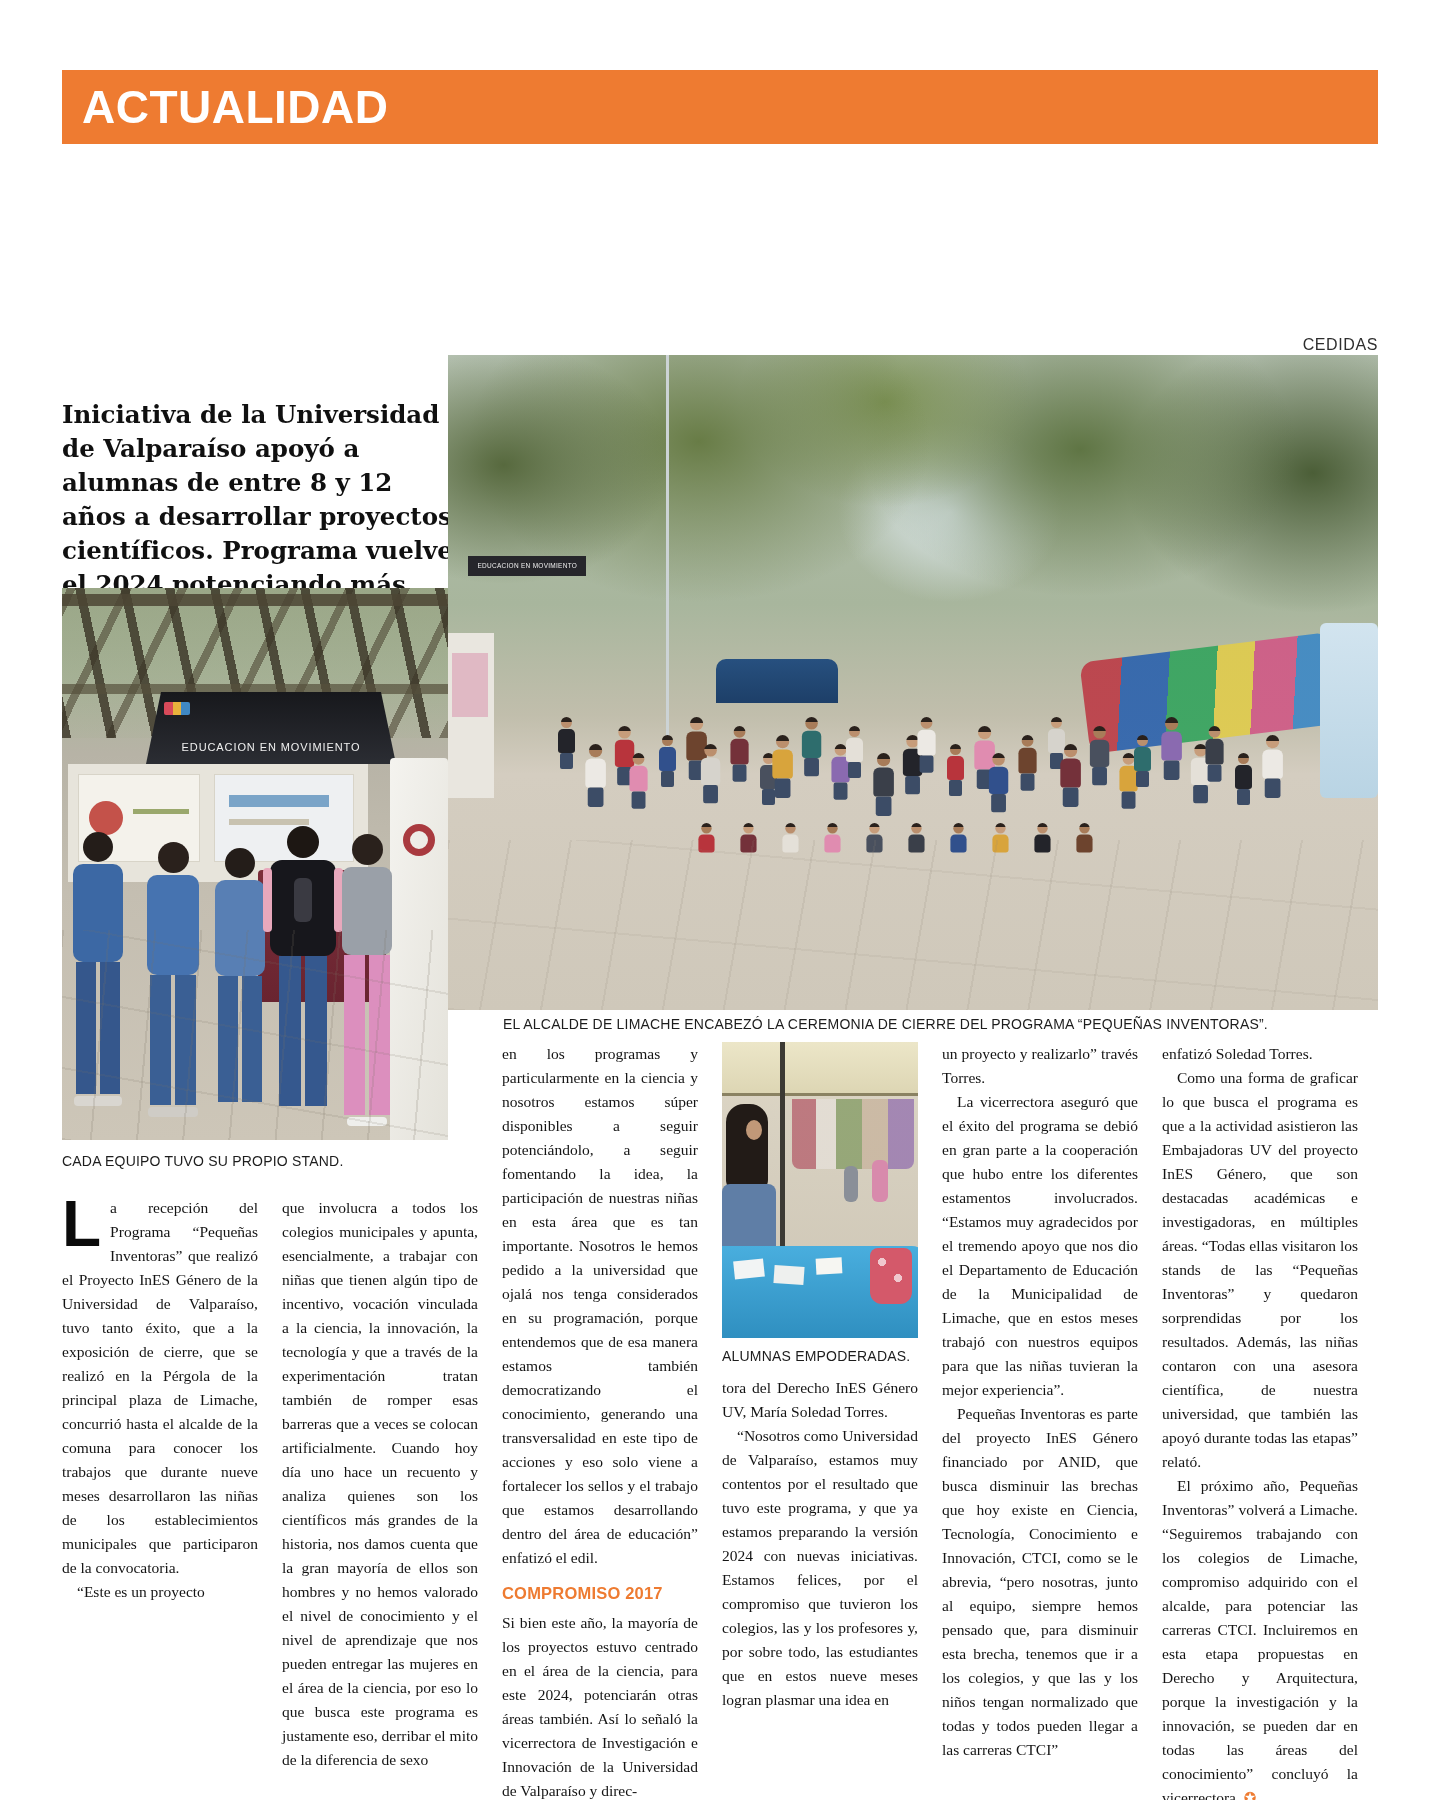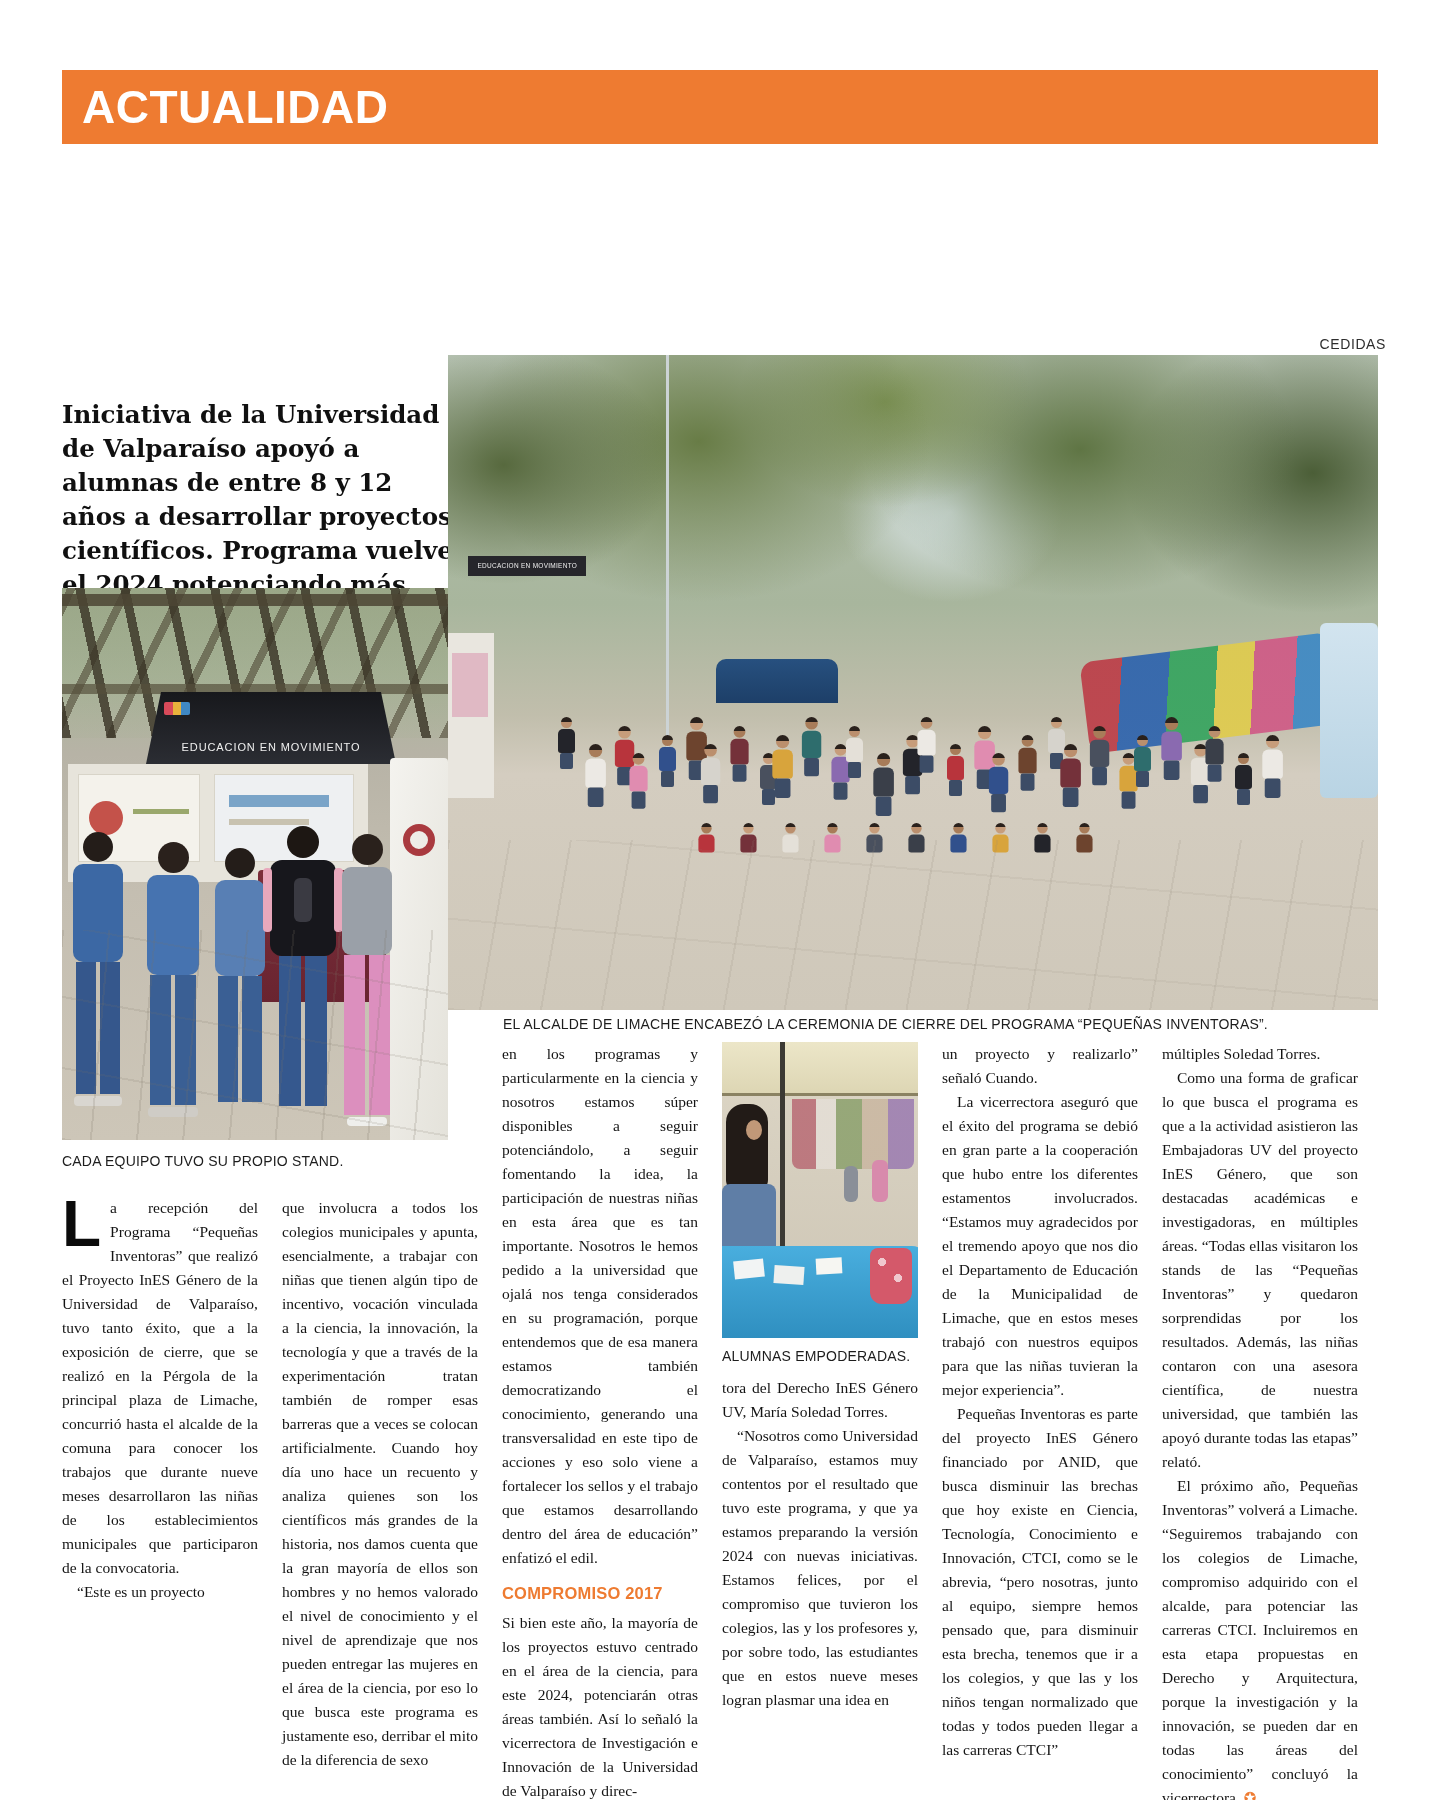--- a/index.html
+++ b/index.html
@@ -7,21 +7,21 @@
   .page { position:relative; width:1440px; height:1800px; background:#fff; overflow:hidden;
           font-family:"Liberation Sans", sans-serif; color:#111; }
 
   .banner { position:absolute; left:62px; top:70px; width:1316px; height:74px;
             background:#ee7b31; display:flex; align-items:center; }
   .banner-label { color:#fff; font-weight:bold; font-size:46px; padding-left:20px; letter-spacing:.5px; }
 
   .headline { position:absolute; left:60px; top:158px; width:1330px; margin:0;
               font-size:77px; line-height:82px; font-weight:bold; color:#0c0c0c; letter-spacing:-2.5px; }
 
-  .credit { position:absolute; right:54px; top:336px; font-size:14px; color:#2e2e2e; letter-spacing:.6px; }
+  .credit { position:absolute; right:62px; top:336px; font-size:16px; color:#2e2e2e; letter-spacing:.6px; }
 
   .lede { position:absolute; left:62px; top:398px; width:392px; margin:0;
           font-family:"DejaVu Serif", serif; font-weight:bold;
           font-size:24.5px; line-height:34px; color:#101010; }
 
   .photo { position:absolute; overflow:hidden; }
   .photo-main { left:448px; top:355px; width:930px; height:655px; background:#c9c3b4; }
   .photo-left { left:62px; top:588px; width:386px; height:552px; background:#b9b3a5; }
   .photo-small { position:relative; width:196px; height:296px; overflow:hidden; background:#d8d2c4; }
 
@@ -390,24 +390,24 @@
         <div style="position:absolute;left:100px;top:12px;width:26px;height:16px;background:#f6f6f2;transform:rotate(-3deg);"></div>
       </div>
       <div class="abs" style="right:6px;bottom:34px;width:42px;height:56px;border-radius:8px 8px 12px 12px;background:radial-gradient(circle 4px at 12px 14px,#f0c8ce 98%,transparent),radial-gradient(circle 4px at 28px 30px,#f0c8ce 98%,transparent),#d4596a;"></div>
     </div>
     <div class="caption caption-small">ALUMNAS EMPODERADAS.</div>
     <p class="body">tora del Derecho InES Género UV, María Soledad Torres.</p>
     <p class="body ind">“Nosotros como Universidad de Valparaíso, estamos muy contentos por el resultado que tuvo este programa, y que ya estamos preparando la versión 2024 con nuevas iniciativas. Estamos felices, por el compromiso que tuvieron los colegios, las y los profesores y, por sobre todo, las estudiantes que en estos nueve meses logran plasmar una idea en</p>
   </div>
 
   <div class="col col5">
-    <p class="body">un proyecto y realizarlo” señaló Cuando.</p>
+    <p class="body">un proyecto y realizarlo” través Torres.</p>
     <p class="body ind">La vicerrectora aseguró que el éxito del programa se debió en gran parte a la cooperación que hubo entre los diferentes estamentos involucrados. “Estamos muy agradecidos por el tremendo apoyo que nos dio el Departamento de Educación de la Municipalidad de Limache, que en estos meses trabajó con nuestros equipos para que las niñas tuvieran la mejor experiencia”.</p>
     <p class="body ind">Pequeñas Inventoras es parte del proyecto InES Género financiado por ANID, que busca disminuir las brechas que hoy existe en Ciencia, Tecnología, Conocimiento e Innovación, CTCI, como se le abrevia, “pero nosotras, junto al equipo, siempre hemos pensado que, para disminuir esta brecha, tenemos que ir a los colegios, y que las y los niños tengan normalizado que todas y todos pueden llegar a las carreras CTCI”</p>
   </div>
 
   <div class="col col6">
-    <p class="body">múltiples Soledad Torres.</p>
+    <p class="body">enfatizó Soledad Torres.</p>
     <p class="body ind">Como una forma de graficar lo que busca el programa es que a la actividad asistieron las Embajadoras UV del proyecto InES Género, que son destacadas académicas e investigadoras, en múltiples áreas. “Todas ellas visitaron los stands de las “Pequeñas Inventoras” y quedaron sorprendidas por los resultados. Además, las niñas contaron con una asesora científica, de nuestra universidad, que también las apoyó durante todas las etapas” relató.</p>
     <p class="body ind"><span>El próximo año, Pequeñas Inventoras” volverá a Limache. “Seguiremos trabajando con los colegios de Limache, compromiso adquirido con el alcalde, para potenciar las carreras CTCI. Incluiremos en esta etapa propuestas en Derecho y Arquitectura, porque la investigación y la innovación, se pueden dar en todas las áreas del conocimiento” concluyó la vicerrectora.</span> <span class="endmark">✪</span></p>
   </div>
 
 </div>
 
 </body></html>

